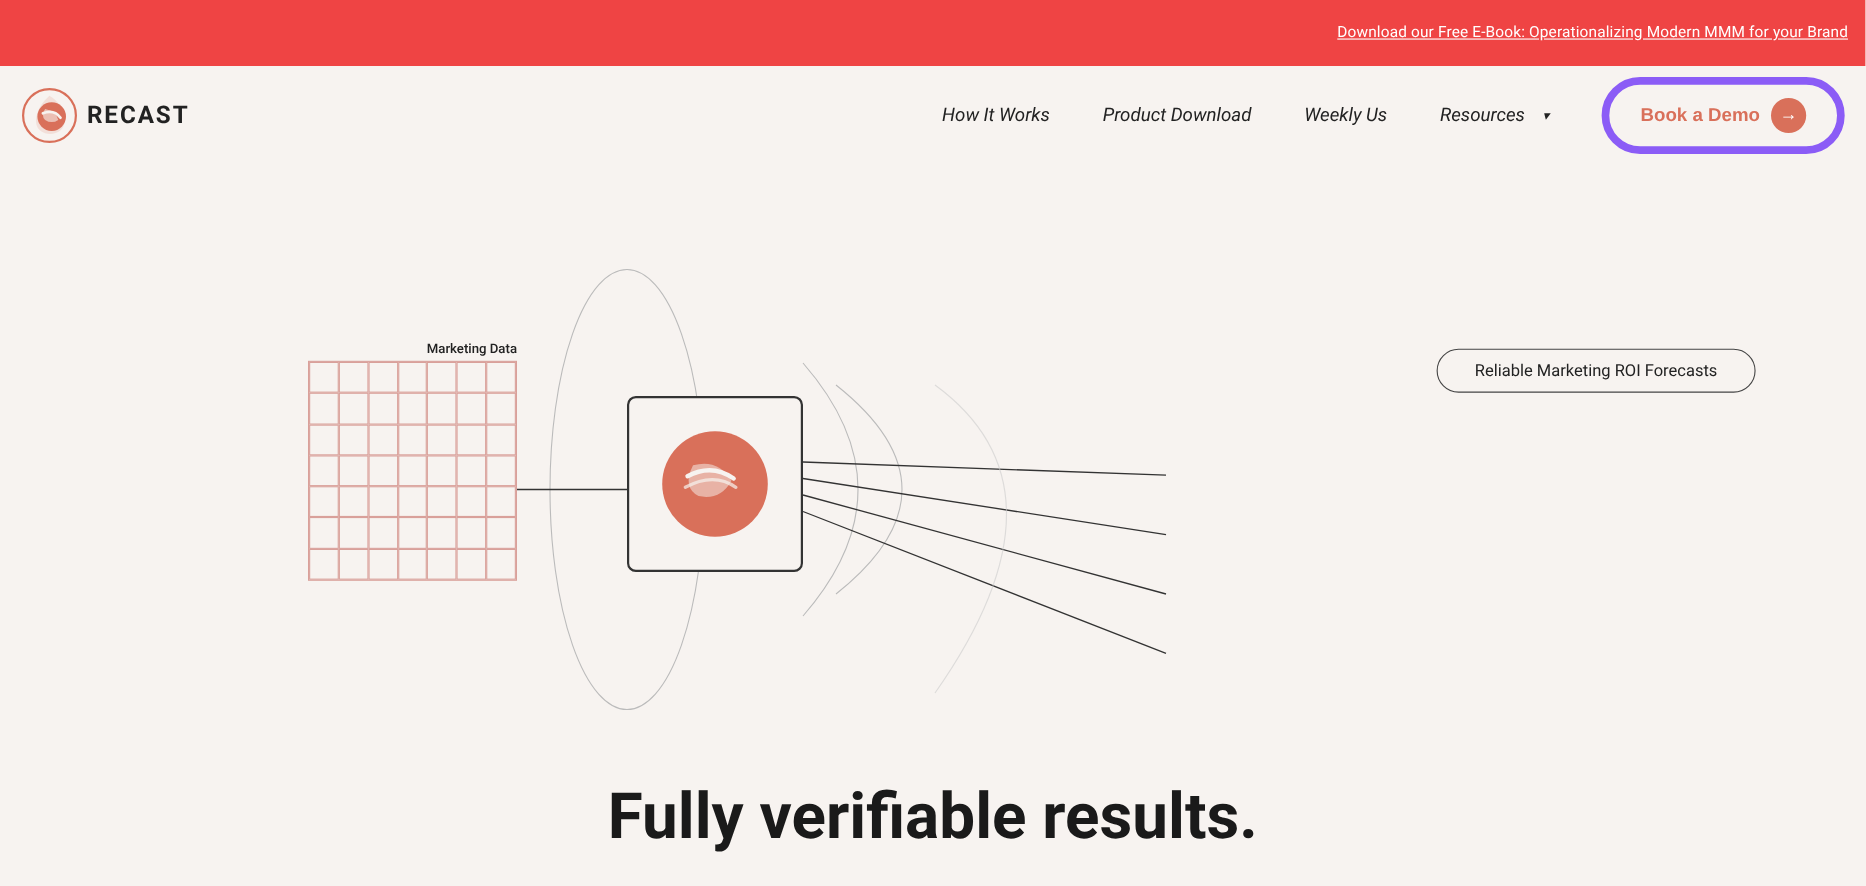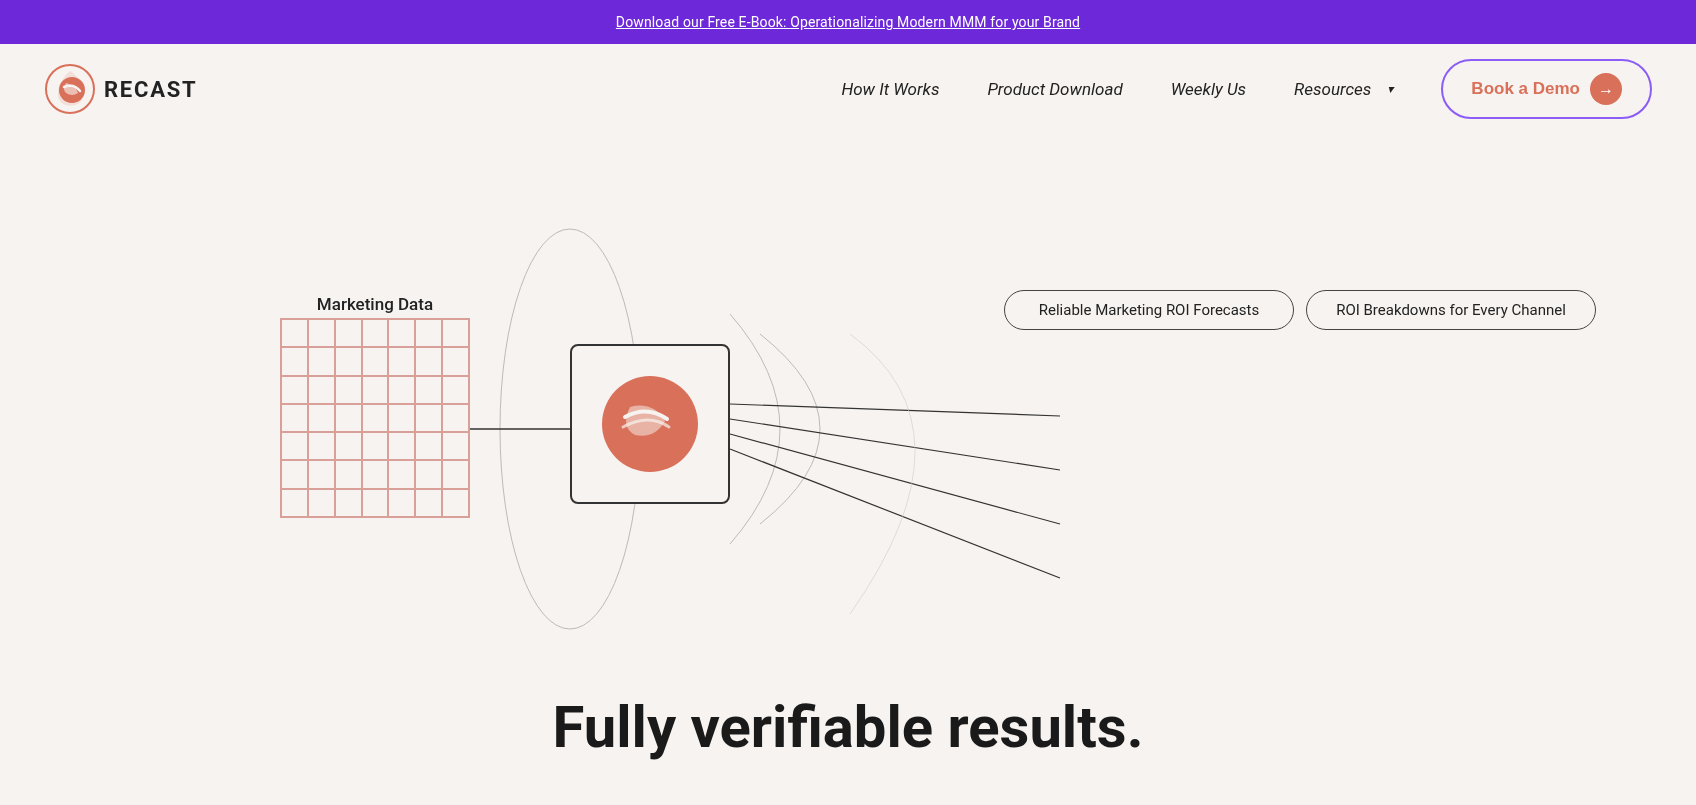--- a/index.html
+++ b/index.html
@@ -5,41 +5,41 @@
     *, *::before, *::after { box-sizing: border-box; margin: 0; padding: 0; }
     body {
       font-family: -apple-system, BlinkMacSystemFont, 'Segoe UI', Roboto, sans-serif;
       background: #f7f3f0;
       min-height: 805px;
       overflow-x: hidden;
     }
 
     
     .top-banner {
-      background: #6d28d9;
+      background: #ef4444;
       text-align: center;
       padding: 8px 16px;
-      height: 44px;
-      display: flex;
-      align-items: center;
-      justify-content: center;
+      height: 60px;
+      display: flex;
+      align-items: center;
+      justify-content: flex-end;
     }
     .top-banner a {
       color: #fff;
       text-decoration: underline;
       font-size: 14px;
       letter-spacing: 0.01em;
     }
 
     
     .navbar {
       background: #f7f3f0;
       display: flex;
       align-items: center;
-      padding: 0 44px;
+      padding: 0 19px;
       height: 90px;
       border-bottom: none;
       position: relative;
     }
     .logo-area {
       display: flex;
       align-items: center;
       gap: 8px;
       text-decoration: none;
     }
@@ -72,21 +72,21 @@
     .nav-link-resources {
       display: flex;
       align-items: center;
       gap: 16px;
     }
     .chevron-icon {
       font-size: 12px;
       color: #222;
     }
     .book-demo-btn {
-      border: 2px solid #8b5cf6;
+      border: 7px solid #8b5cf6;
       border-radius: 50px;
       padding: 12px 28px;
       background: transparent;
       color: #d9705a;
       font-size: 17px;
       font-weight: 600;
       cursor: pointer;
       display: flex;
       align-items: center;
       gap: 10px;
@@ -113,25 +113,25 @@
       overflow: hidden;
     }
 
     
     .marketing-data-area {
       position: absolute;
       left: 280px;
       top: 160px;
     }
     .marketing-data-label {
-      font-size: 17px;
+      font-size: 12px;
       font-weight: 500;
       color: #222;
       margin-bottom: 4px;
-      text-align: center;
+      text-align: right;
     }
     .data-grid {
       width: 190px;
       height: 200px;
       border: 1.5px solid #d9a09a;
       position: relative;
       background: transparent;
     }
     .data-grid-inner {
       width: 100%;
@@ -160,22 +160,23 @@
     }
     .center-logo {
       width: 110px;
       height: 110px;
     }
 
     
     .output-tags {
       position: absolute;
       right: 100px;
-      top: 156px;
-      display: flex;
+      top: 167px;
+      display: flex;
+      flex-direction: column;
       gap: 12px;
     }
     .output-tag {
       border: 1.5px solid #444;
       border-radius: 50px;
       padding: 10px 22px;
       background: #f7f3f0;
       font-size: 15px;
       font-weight: 400;
       color: #222;
@@ -329,21 +330,20 @@
     <svg class="center-logo" viewBox="0 0 110 110" fill="none" xmlns="http://www.w3.org/2000/svg">
       <circle cx="55" cy="55" r="48" fill="#d9705a"></circle>
       <path d="M35 38 Q58 32 70 52 Q60 70 40 66 Q25 58 35 38Z" fill="#f7f3f0" opacity="0.5"></path>
       <path d="M30 48 Q52 36 72 50" stroke="#f7f3f0" stroke-width="4" fill="none" stroke-linecap="round"></path>
       <path d="M28 58 Q54 44 74 58" stroke="#f7f3f0" stroke-width="3" fill="none" stroke-linecap="round" opacity="0.7"></path>
     </svg>
   </div>
 
   <div class="output-tags">
     <div class="output-tag">Reliable Marketing ROI Forecasts</div>
-    <div class="output-tag">ROI Breakdowns for Every Channel</div>
   </div>
 
 </section>
 
 <section class="bottom-section">
   <div class="headline">
     <div>Fully verifiable results.</div>
   </div>
 </section>
 

